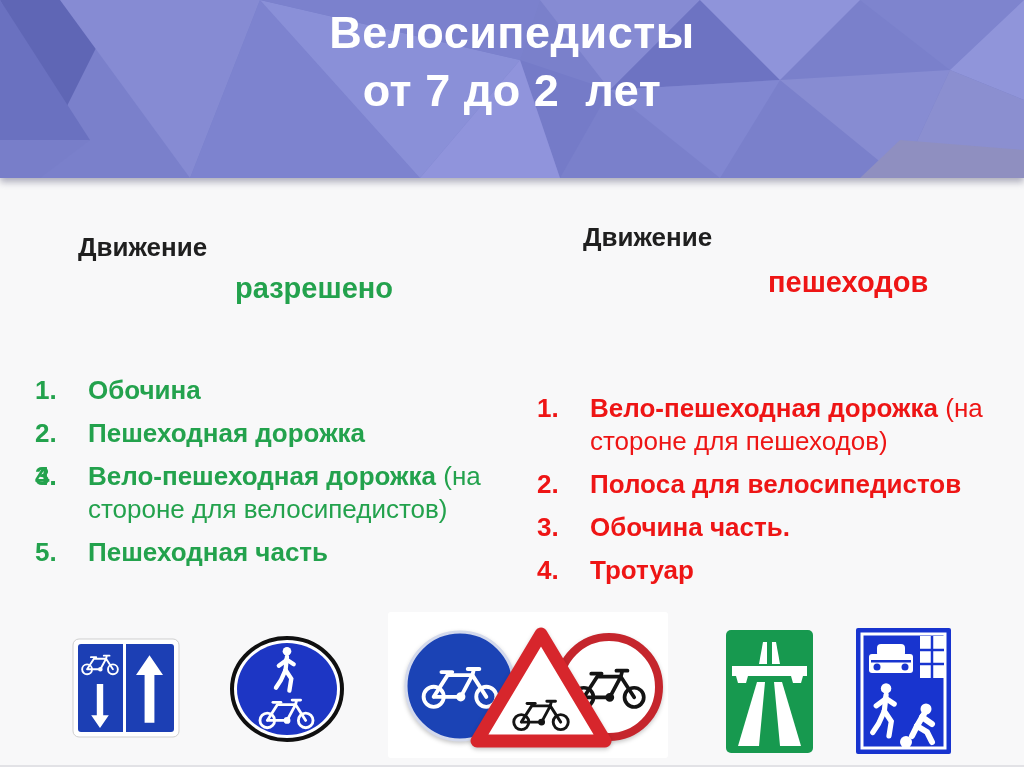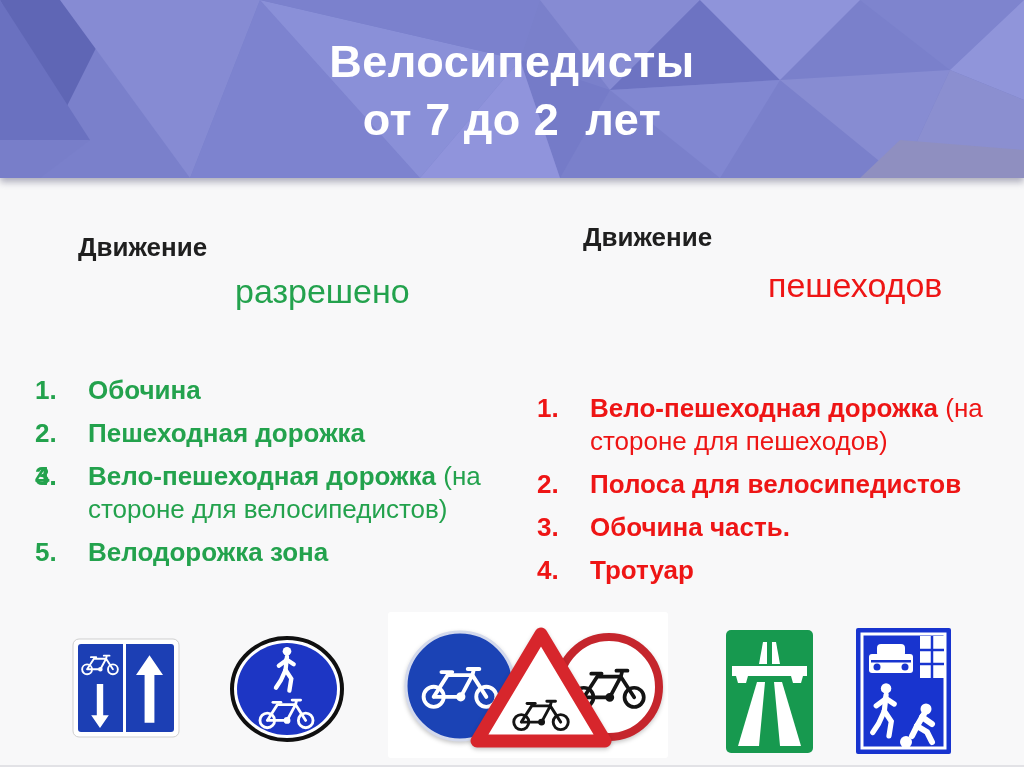--- a/index.html
+++ b/index.html
@@ -6,29 +6,29 @@
   html,body { width:1024px; height:767px; }
   body { font-family:"Liberation Sans", sans-serif; background:#e9e9ec; }
   .slide { position:relative; width:1024px; height:767px; background:#f8f8f9; overflow:hidden;
            box-shadow: inset 0 -2px 0 #e2e2e6; }
 
   
   .hdr { position:absolute; left:0; top:0; width:1024px; height:178px; background:#7a80cb;
          box-shadow:0 4px 7px rgba(80,80,110,.45); }
   .hdr svg { position:absolute; inset:0; width:100%; height:100%; }
   .titlewrap { position:absolute; inset:0; display:flex; flex-direction:column; align-items:center;
-               justify-content:center; padding-top:4px; }
+               padding-top:4px; }
   .t1,.t2 { color:#ffffff; font-weight:bold; font-size:45px; line-height:58px; white-space:pre;
             letter-spacing:.5px; }
 
   
   .h-move { position:absolute; font-size:26px; font-weight:bold; color:#1f1f1f; }
   .h-move.left  { left:78px;  top:232px; }
   .h-move.right { left:583px; top:222px; }
-  .status { position:absolute; font-size:34px; font-weight:normal; }
+  .status { position:absolute; font-size:29px; font-weight:bold; }
   .status.allowed   { left:235px; top:272px; color:#23a24d; }
   .status.forbidden { left:768px; top:266px; color:#ee1515; }
 
   
   ul.rules { position:absolute; list-style:none; width:478px; }
   ul.rules.allowed   { left:35px;  top:374px; color:#23a24d; }
   ul.rules.forbidden { left:537px; top:392px; color:#ee1515; }
   ul.rules li { position:relative; padding-left:53px; margin-bottom:10px;
                 font-size:26px; line-height:33px; font-weight:bold; }
   ul.rules li .num { position:absolute; left:0; top:0; }
@@ -114,21 +114,21 @@
     <li>
       <span class="num">2.</span><span>Пешеходная дорожка</span><span class="note"></span>
     </li>
     <li>
       <span class="num">3.</span><span class="note"></span>
     </li>
     <li>
       <span class="num">4.</span><span>Вело-пешеходная дорожка</span><span class="note"> (на стороне для велосипедистов)</span>
     </li>
     <li>
-      <span class="num">5.</span><span>Велодорожка зона</span><span class="note"></span>
+      <span class="num">5.</span><span>Пешеходная часть</span><span class="note"></span>
     </li>
   </ul>
 
   <div class="h-move right">Движение</div>
   <div class="status forbidden">пешеходов</div>
   <ul class="rules forbidden">
     <li>
       <span class="num">1.</span><span>Вело-пешеходная дорожка</span><span class="note"> (на стороне для пешеходов)</span>
     </li>
     <li>

